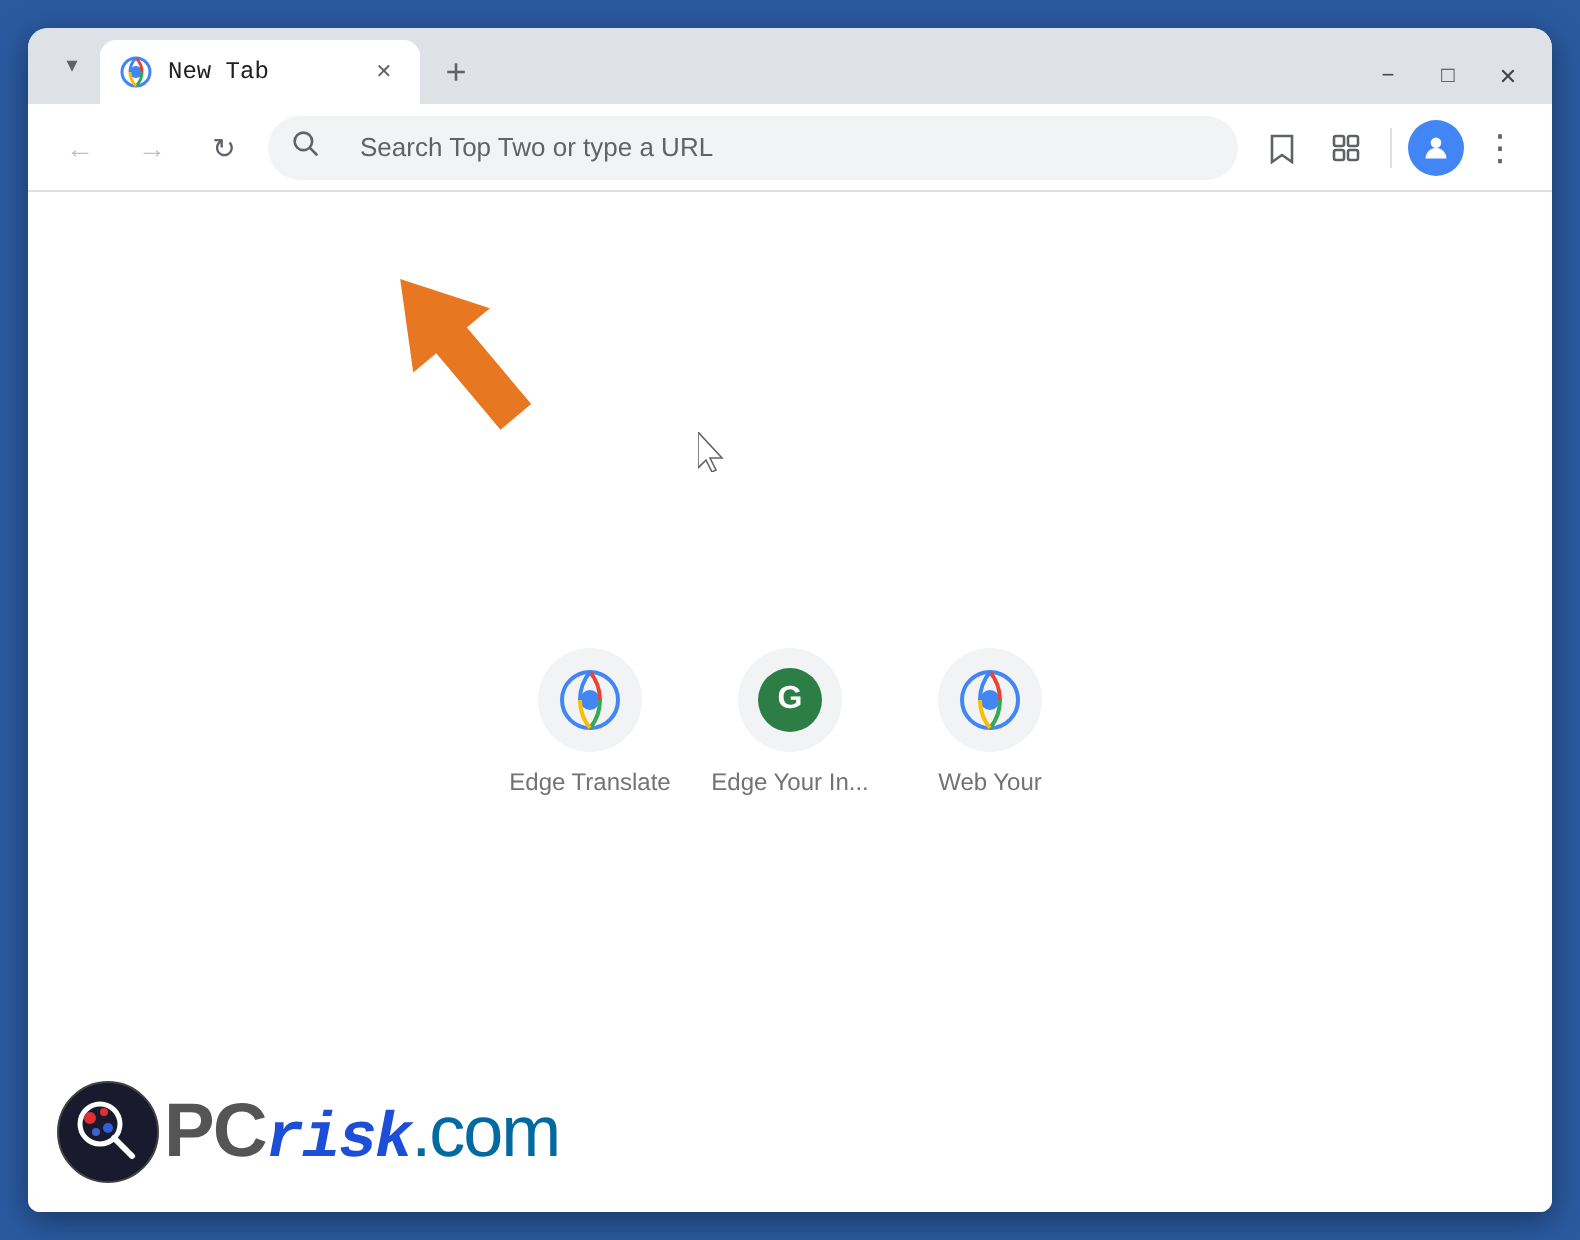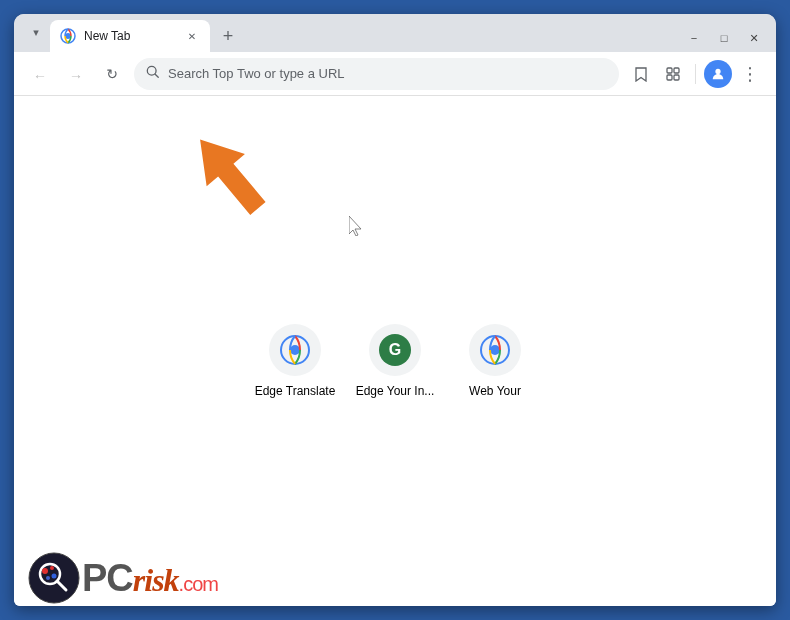--- a/index.html
+++ b/index.html
@@ -53,20 +53,21 @@
       height: 16px;
     }
 
     .tab-title {
       font-size: 12px;
       color: #202124;
       flex: 1;
       white-space: nowrap;
       overflow: hidden;
       text-overflow: ellipsis;
+      font-family: Liberation Mono, monospace;
     }
 
     .tab-close {
       width: 16px;
       height: 16px;
       border-radius: 50%;
       display: flex;
       align-items: center;
       justify-content: center;
       cursor: pointer;
@@ -132,21 +133,21 @@
     .nav-btn.disabled { color: #c0c0c0; cursor: default; }
 
     .address-bar {
       flex: 1;
       height: 32px;
       background: #f1f3f4;
       border-radius: 20px;
       display: flex;
       align-items: center;
       padding: 0 12px;
-      gap: 8px;
+      gap: 20px;
       cursor: text;
     }
 
     .search-icon-wrap {
       color: #5f6368;
       font-size: 13px;
     }
 
     .address-text {
       flex: 1;
@@ -238,29 +239,29 @@
       border-radius: 50%;
       background: #f1f3f4;
       display: flex;
       align-items: center;
       justify-content: center;
       overflow: hidden;
     }
 
     .shortcut-label {
       font-size: 12px;
-      color: #000000;
+      color: #737373;
       text-align: right;
       white-space: nowrap;
     }
 
     
     .watermark {
       position: absolute;
-      bottom: 2px;
+      bottom: 14px;
       left: 14px;
       display: flex;
       align-items: center;
       gap: 2px;
     }
 
     .watermark-logo {
       width: 52px;
       height: 52px;
     }
@@ -419,19 +420,19 @@
 
           <circle cx="17" cy="19" r="3" fill="#e03030"></circle>
           <circle cx="24" cy="16" r="2" fill="#e03030"></circle>
           <circle cx="20" cy="26" r="2" fill="#4060cc"></circle>
 
           <circle cx="26" cy="24" r="2.5" fill="#3060dd"></circle>
         </svg>
       </div>
       <div style="display:flex;align-items:baseline;">
         <span class="watermark-text" style="color:#555;font-size:38px;font-weight:900;font-family:Arial Black,Arial,sans-serif;">PC</span>
-        <span class="watermark-text" style="color:#c2410c;font-size:32px;font-weight:700;font-style:italic;font-family:Liberation Serif, serif;">risk</span>
-        <span class="watermark-text" style="color:#ef4444;font-size:20px;font-weight:400;font-family:Arial,sans-serif;">.com</span>
+        <span class="watermark-text" style="color:#1d4ed8;font-size:32px;font-weight:700;font-style:italic;font-family:Liberation Mono, monospace;">risk</span>
+        <span class="watermark-text" style="color:#0369a1;font-size:36px;font-weight:400;font-family:Arial,sans-serif;">.com</span>
       </div>
     </div>
 
   </div>
 </div>
 
 </body></html>

